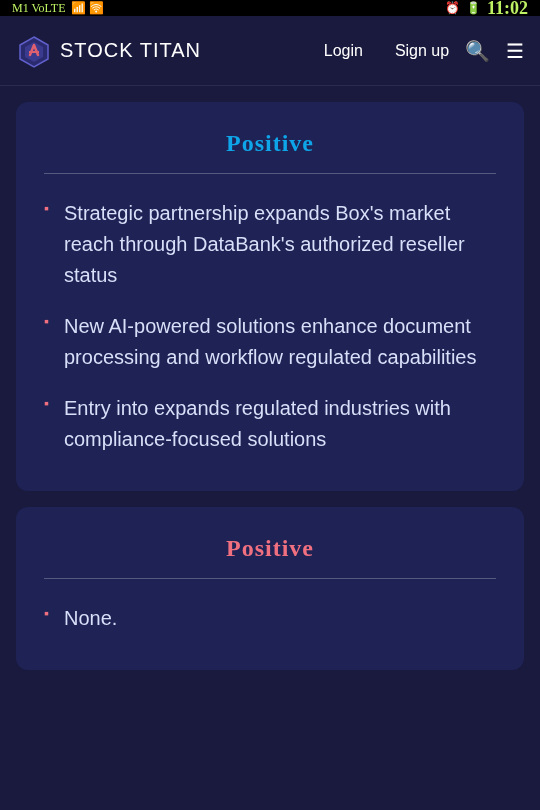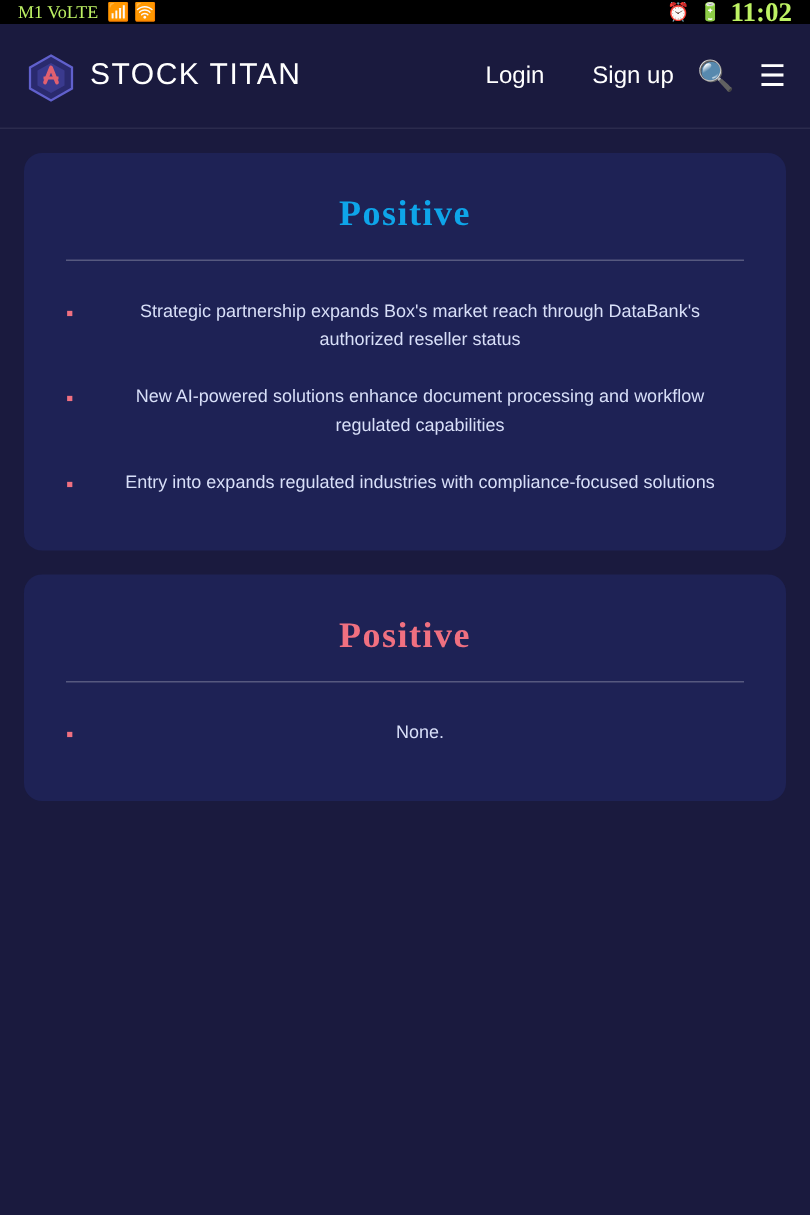--- a/index.html
+++ b/index.html
@@ -118,27 +118,26 @@
       border-top: 1px solid rgba(255,255,255,0.25);
       margin-bottom: 24px;
     }
 
     .bullet-list {
       list-style: none;
       padding: 0;
     }
     .bullet-list li {
       color: #d8dff8;
-      font-size: 12px;
+      font-size: 20px;
       line-height: 1.55;
       padding-left: 20px;
       position: relative;
       margin-bottom: 20px;
       font-family: Arial, sans-serif;
-      text-align: center;
     }
     .bullet-list li:last-child {
       margin-bottom: 0;
     }
     .bullet-list li::before {
       content: '▪';
       color: #f07080;
       position: absolute;
       left: 0;
       top: 0;

